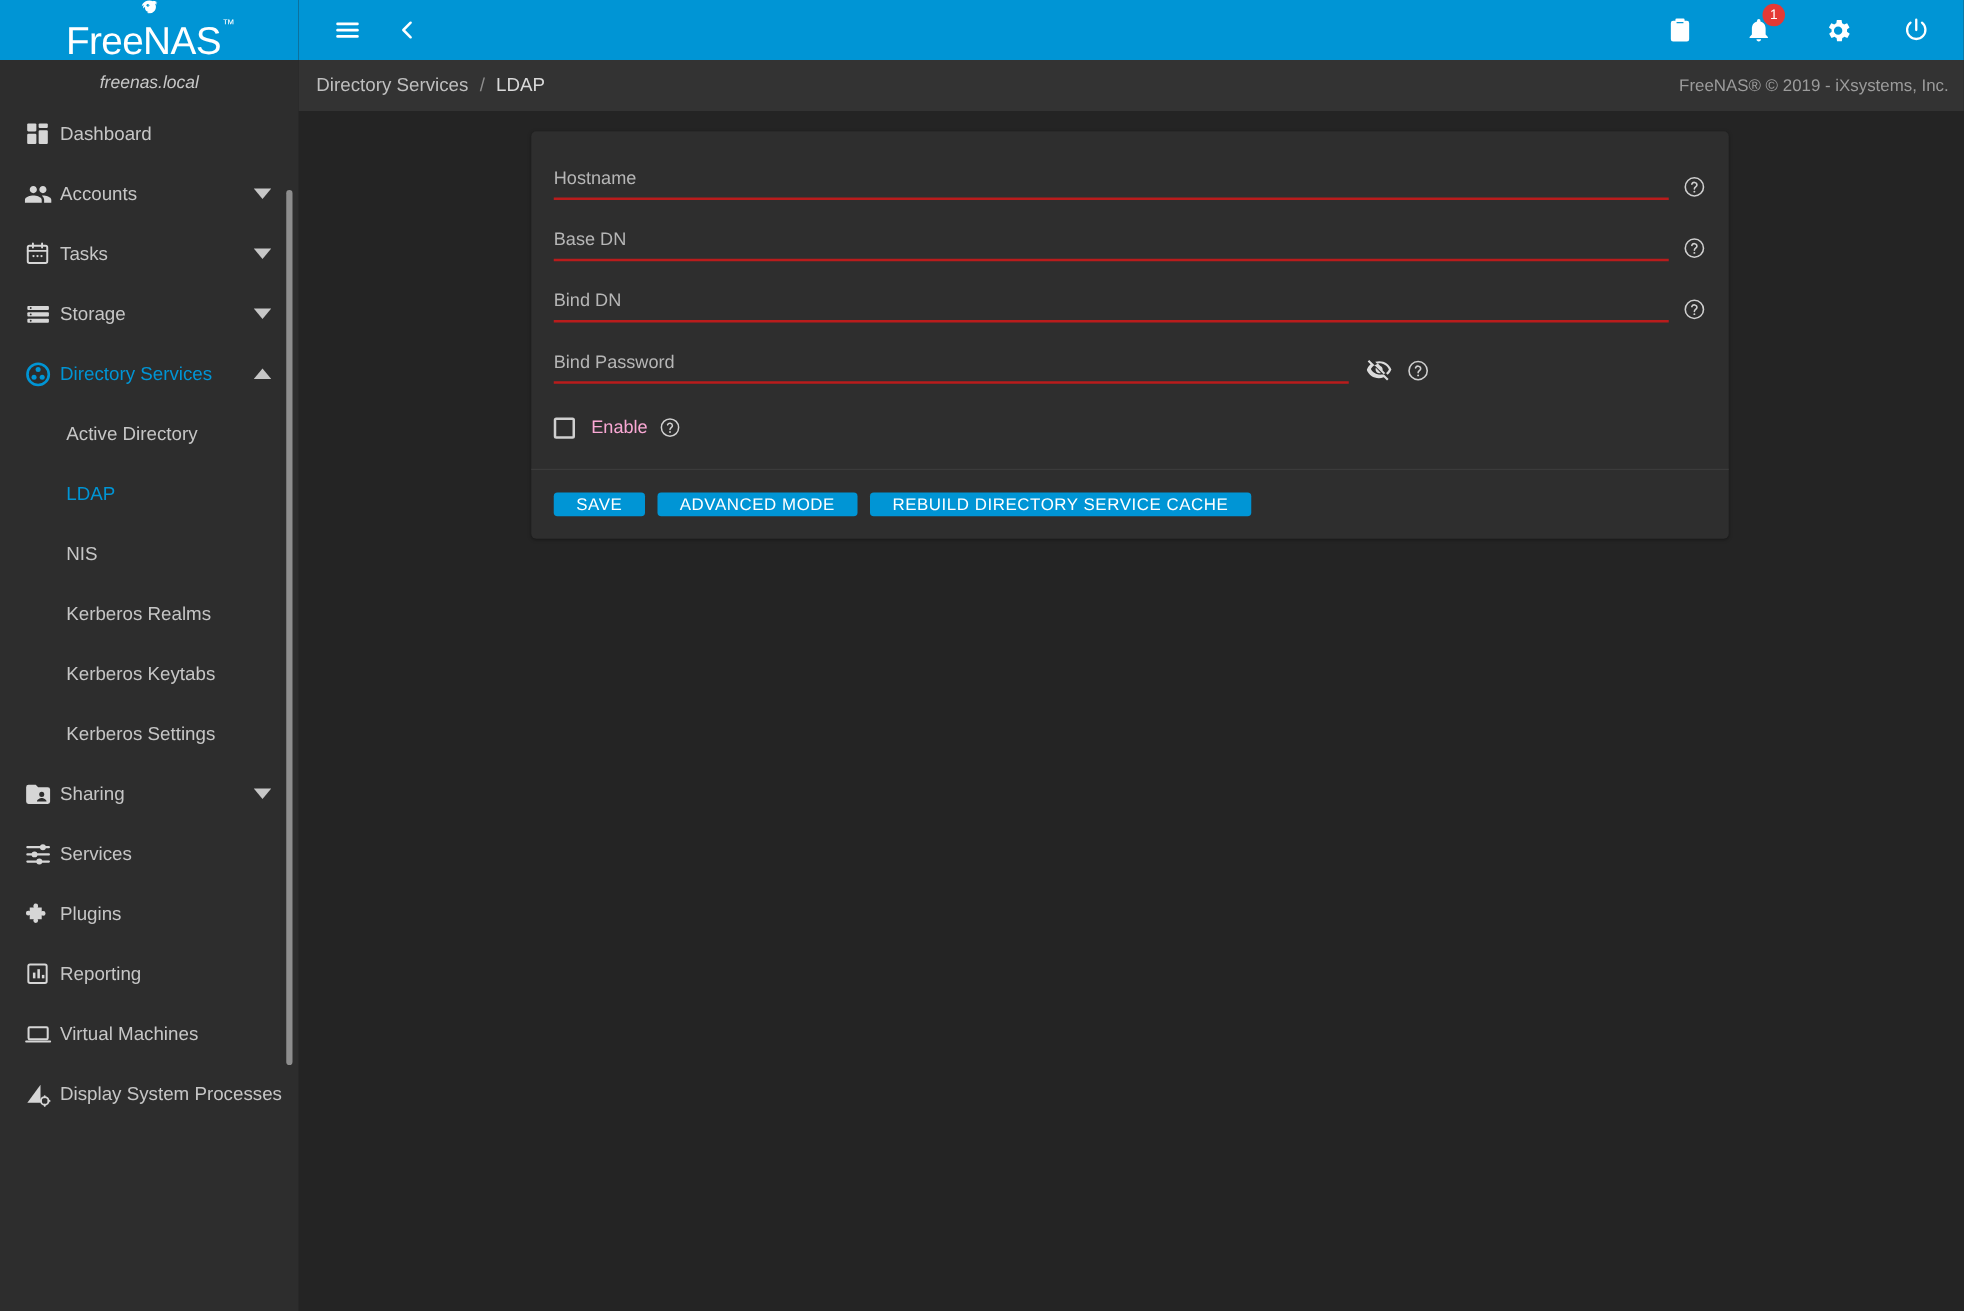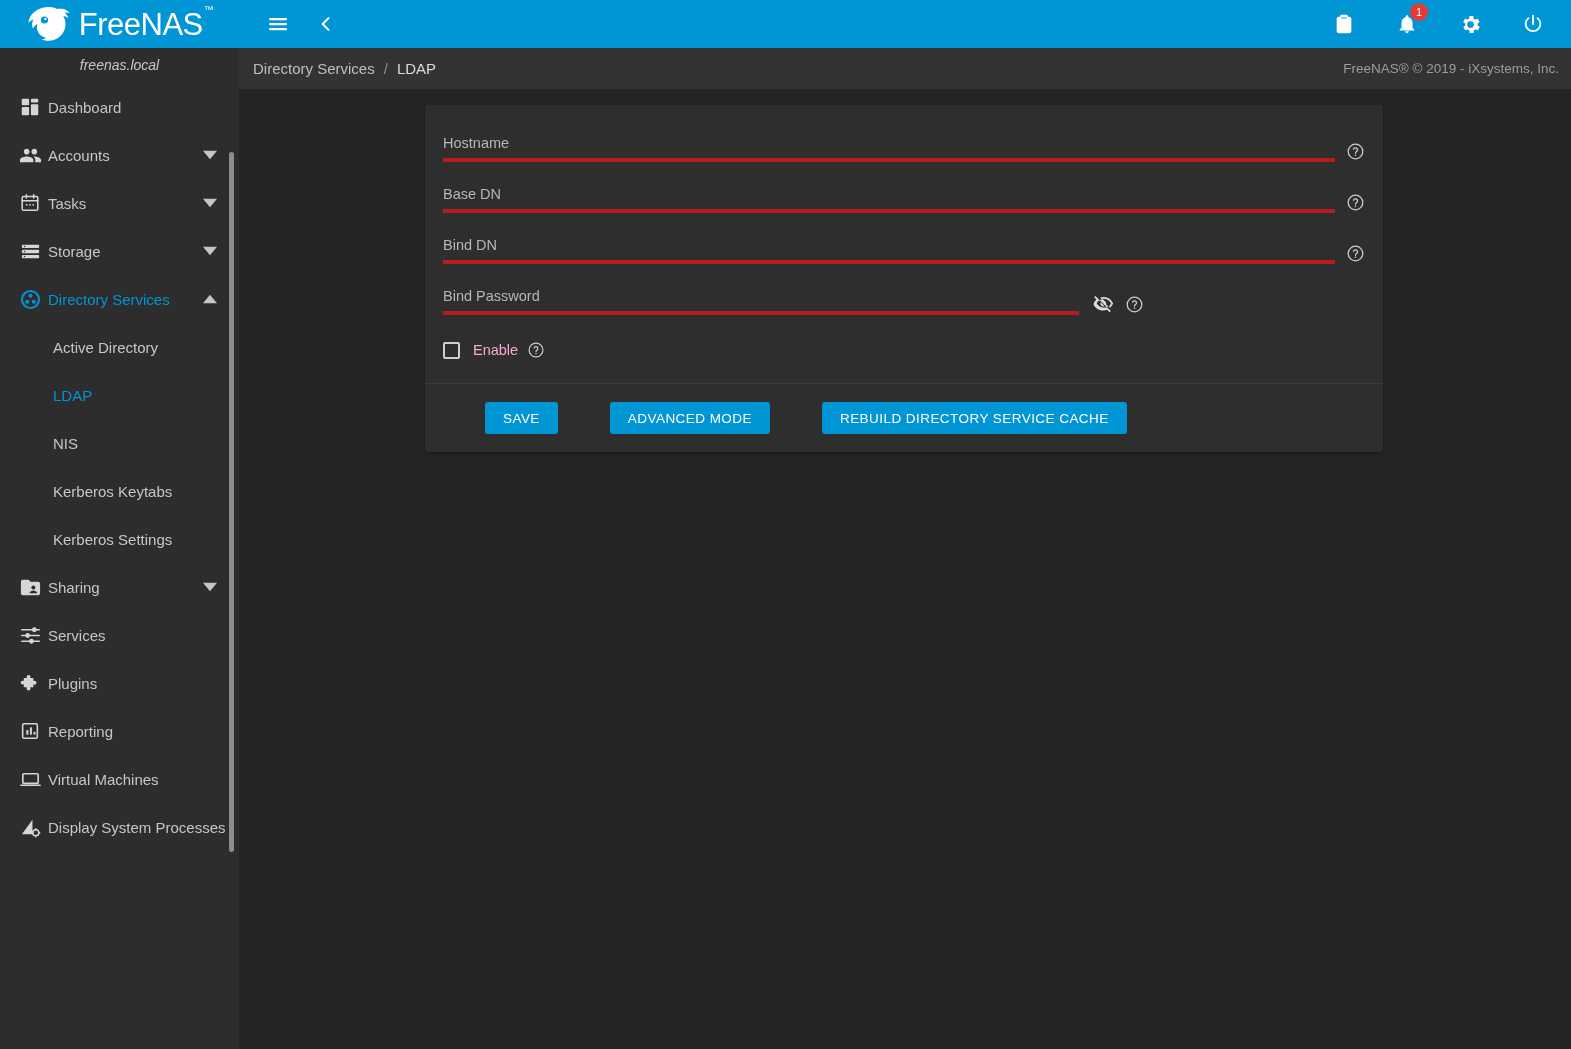--- a/index.html
+++ b/index.html
@@ -19,20 +19,21 @@
     background: #2d2d2d;
     overflow: hidden;
   }
   #logo-bar {
     height: 48px;
     background: #0095D5;
     display: flex;
     align-items: center;
     justify-content: center;
     gap: 6px;
+    flex-direction: column;
   }
   #logo-fish { width: 46px; height: 36px; display:block; }
   #logo-word {
     color: #ffffff;
     font-size: 31px;
     letter-spacing: -0.5px;
     font-weight: 300;
     position: relative;
     line-height: 1;
   }
@@ -176,21 +177,21 @@
 
   .field {
     position: relative;
     display: flex;
     align-items: flex-end;
     margin-bottom: 22px;
   }
   .field-input {
     flex: 1;
     position: relative;
-    border-bottom: 4px solid #b91c1c;
+    border-bottom: 2px solid #b91c1c;
     padding-bottom: 5px;
   }
   .field-input.short { flex: none; width: 636px; }
   .field-label {
     color: #b6b6b6;
     font-size: 14.5px;
     line-height: 20px;
     user-select: none;
   }
   .field-help {
@@ -232,27 +233,26 @@
   #btn-area {
     display: flex;
     gap: 10px;
     padding: 18px;
   }
   .mbtn {
     background: #0095D5;
     color: #ffffff;
     border: none;
     border-radius: 3px;
-    height: 32px;
+    height: 19px;
     padding: 0 18px;
     font-size: 13.5px;
     font-family: "Liberation Sans", sans-serif;
     letter-spacing: .45px;
     cursor: pointer;
-    margin-left: 42px;
   }
 </style>
 </head>
 <body>
 
 <div id="sidebar">
 
   <div id="logo-bar">
     <svg id="logo-fish" viewBox="0 0 46 36">
       <path fill="#ffffff" d="M30.5 3.2c-2.6-1.5-5.9-2.3-9.3-2.2C13.4 1.2 6.6 5 3.4 10.6c-1.1 1.9-1.8 4-1.9 6.2 1.4-1.6 3.2-2.9 5.2-3.6-1 1.6-1.6 3.5-1.6 5.4 0 1.4.3 2.7.8 3.9 1-1.9 2.6-3.5 4.5-4.5-.3 1-.5 2.1-.5 3.2 0 5.4 4.1 9.9 9.4 10.5-1.3.9-2.8 1.5-4.4 1.7 2 .9 4.2 1.4 6.5 1.4 8.5 0 15.6-6.1 16.9-14.1.6-3.7-.1-7.5-2-10.7 1.9.3 3.7 1.1 5.2 2.3-.7-2.2-2-4.2-3.7-5.8 1.6-.2 3.2 0 4.7.5-1.5-1.9-3.6-3.3-5.9-3.9-1.9-.5-3.9-.5-5.8 0 .6-.6 1.3-1.1 2.1-1.5-1 .3-1.9.9-2.7 1.6z"></path>
@@ -349,20 +349,23 @@
     </div>
 
     <div class="nav-sub">
       <span>Active Directory</span>
     </div>
     <div class="nav-sub active">
       <span>LDAP</span>
     </div>
     <div class="nav-sub">
       <span>NIS</span>
+    </div>
+    <div class="nav-sub">
+      <span>Kerberos Realms</span>
     </div>
     <div class="nav-sub">
       <span>Kerberos Keytabs</span>
     </div>
     <div class="nav-sub">
       <span>Kerberos Settings</span>
     </div>
 
     <div class="nav-item">
       <span class="nav-ico">

